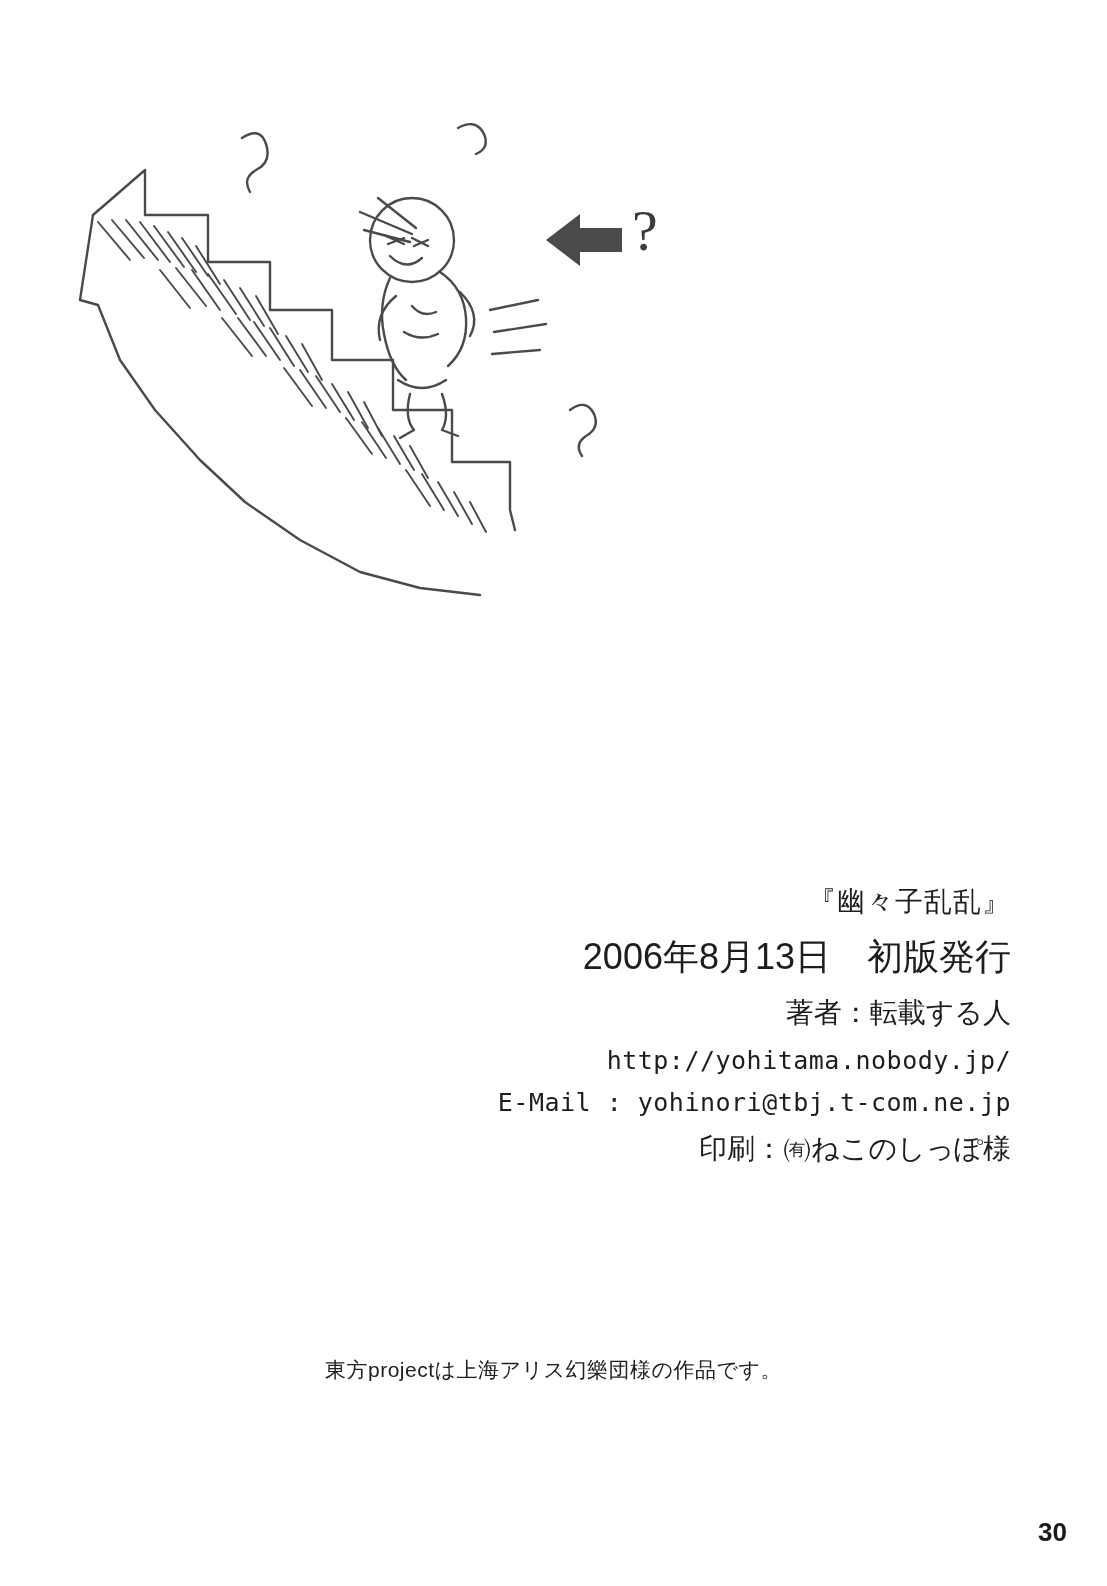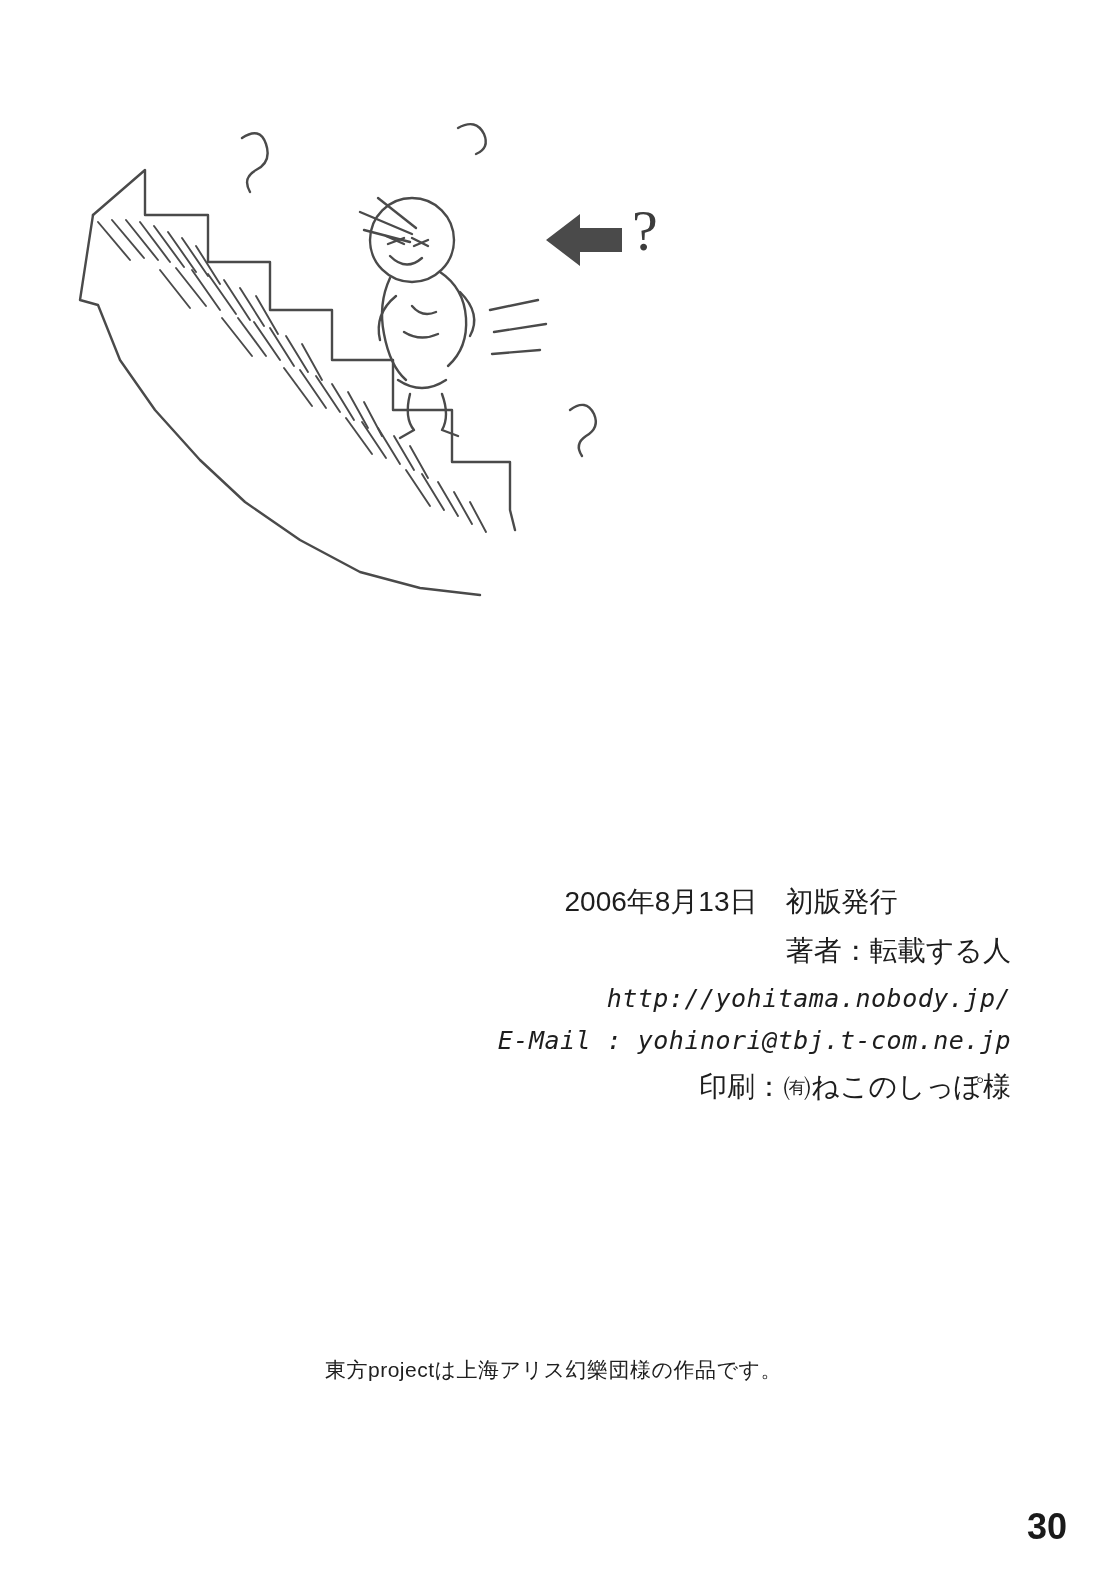--- a/index.html
+++ b/index.html
@@ -42,24 +42,23 @@
     color: #1d1d1d;
     white-space: nowrap;
   }
   .colo-title {
     font-size: 28px;
     letter-spacing: 1px;
     line-height: 1.55;
     margin-bottom: 6px;
   }
   .colo-date {
-    font-size: 28px;
-    line-height: 1.55;
-    margin-bottom: 6px;
-    text-align: center;
+    font-size: 36px;
+    line-height: 1.55;
+    margin-bottom: 6px;
   }
   .colo-pub {
     font-size: 28px;
     line-height: 1.55;
     margin-bottom: 6px;
   }
   .colo-pub .brand {
     font-weight: bold;
     letter-spacing: 0px;
   }
@@ -67,21 +66,20 @@
     font-size: 28px;
     line-height: 1.55;
     margin-bottom: 6px;
   }
   .colo-url, .colo-mail {
     font-family: "DejaVu Sans Mono", monospace;
     font-size: 25px;
     line-height: 1.6;
     letter-spacing: 0.5px;
     margin-bottom: 2px;
-    font-style: italic;
   }
   .colo-print {
     font-size: 28px;
     line-height: 1.6;
     margin-top: 4px;
     text-align: right;
   }
 
   
   #notice {
@@ -96,21 +94,21 @@
     line-height: 1.75;
     color: #202020;
     letter-spacing: 0.5px;
   }
 
   
   #page-number {
     position: absolute;
     right: 40px;
     bottom: 38px;
-    font-size: 36px;
+    font-size: 26px;
     font-weight: bold;
     color: #1a1a1a;
     margin-left: 48px;
   }
 </style>
 </head>
 <body>
 
 <div id="illustration">
   <svg viewBox="0 0 640 500" xmlns="http://www.w3.org/2000/svg">
@@ -212,20 +210,21 @@
       <g fill="#4a4a4a" stroke="none">
         <path d="M486 130 L520 104 L520 118 L562 118 L562 142 L520 142 L520 156 Z"></path>
       </g>
 
       <text x="572" y="140" font-family="'Liberation Serif', serif" font-size="58" fill="#3c3c3c" stroke="none">?</text>
     </g>
   </svg>
 </div>
 
 <div id="colophon">
+  <div class="colo-line colo-title">『幽々子乱乱』</div>
 
   <div class="colo-line colo-date">2006年8月13日　初版発行</div>
 
 
   <div class="colo-line colo-author">著者：転載する人</div>
 
   <div class="colo-line colo-url">http://yohitama.nobody.jp/</div>
 
   <div class="colo-line colo-mail">E-Mail : yohinori@tbj.t-com.ne.jp</div>
 

